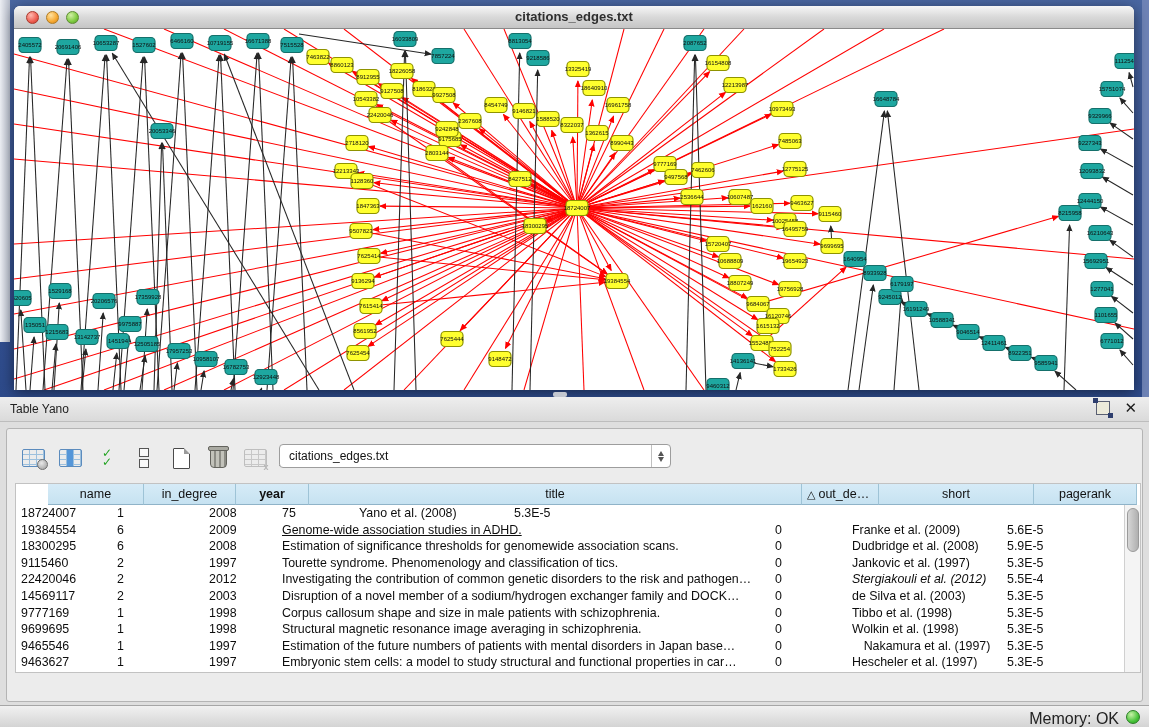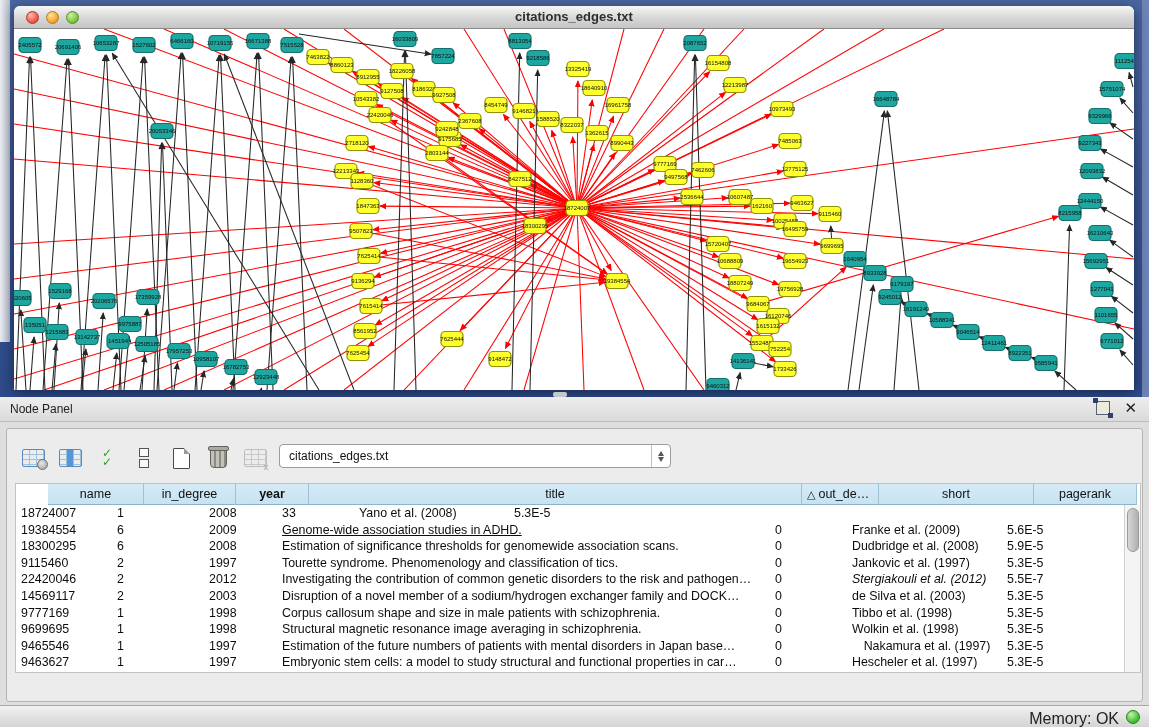--- a/index.html
+++ b/index.html
@@ -772,21 +772,21 @@
             <text x="563" y="181" text-anchor="middle" font-size="6" fill="#101010">18724007</text>
           </g>
         </svg>
     </div>
   </div>
 </div>
 
 <div id="table-panel">
   <div class="tp-header">
     <div class="splitter-nub"></div>
-    <span>Node Panel</span>
+    <span>Table Yano</span>
     <div class="tp-head-icons">
       <span class="float-ico"></span>
       <span class="close-x">✕</span>
     </div>
   </div>
 
   <div class="tp-inner">
     <div class="tp-toolbar">
       <span class="tool">
           <span class="grid-ico gear"></span>
@@ -835,21 +835,21 @@
           <div class="th" style="width: 493px;"><span>title</span></div>
           <div class="th" style="width: 77px; text-align: left; padding-left: 5px;"><span class="sort-tri">△</span><span>out_de…</span></div>
           <div class="th" style="width: 155px;"><span>short</span></div>
           <div class="th" style="width: 103px;"><span>pagerank</span></div>
         </div>
       <div class="tbl-body" id="tbl-body">
           <div class="tr">
             <div class="td" style="width: 96px;">18724007</div>
             <div class="td" style="width: 92px;">1</div>
             <div class="td" style="width: 73px;">2008</div>
-            <div class="td" style="width: 77px;">33</div>
+            <div class="td" style="width: 77px;">75</div>
             <div class="td" style="width: 155px;">Yano et al. (2008)</div>
             <div class="td" style="width: 103px;">5.3E-5</div>
           </div>
           <div class="tr">
             <div class="td" style="width: 96px;">19384554</div>
             <div class="td" style="width: 92px;">6</div>
             <div class="td" style="width: 73px;">2009</div>
             <div class="td" style="width: 493px; text-decoration: underline;">Genome-wide association studies in ADHD.</div>
             <div class="td" style="width: 77px;">0</div>
             <div class="td" style="width: 155px;">Franke et al. (2009)</div>
@@ -873,21 +873,21 @@
             <div class="td" style="width: 155px;">Jankovic et al. (1997)</div>
             <div class="td" style="width: 103px;">5.3E-5</div>
           </div>
           <div class="tr">
             <div class="td" style="width: 96px;">22420046</div>
             <div class="td" style="width: 92px;">2</div>
             <div class="td" style="width: 73px;">2012</div>
             <div class="td" style="width: 493px;">Investigating the contribution of common genetic disorders to the risk and pathogen…</div>
             <div class="td" style="width: 77px;">0</div>
             <div class="td" style="width: 155px; font-style: italic;">Stergiakouli et al. (2012)</div>
-            <div class="td" style="width: 103px;">5.5E-7</div>
+            <div class="td" style="width: 103px;">5.5E-4</div>
           </div>
           <div class="tr">
             <div class="td" style="width: 96px;">14569117</div>
             <div class="td" style="width: 92px;">2</div>
             <div class="td" style="width: 73px;">2003</div>
             <div class="td" style="width: 493px;">Disruption of a novel member of a sodium/hydrogen exchanger family and DOCK…</div>
             <div class="td" style="width: 77px;">0</div>
             <div class="td" style="width: 155px;">de Silva et al. (2003)</div>
             <div class="td" style="width: 103px;">5.3E-5</div>
           </div>

